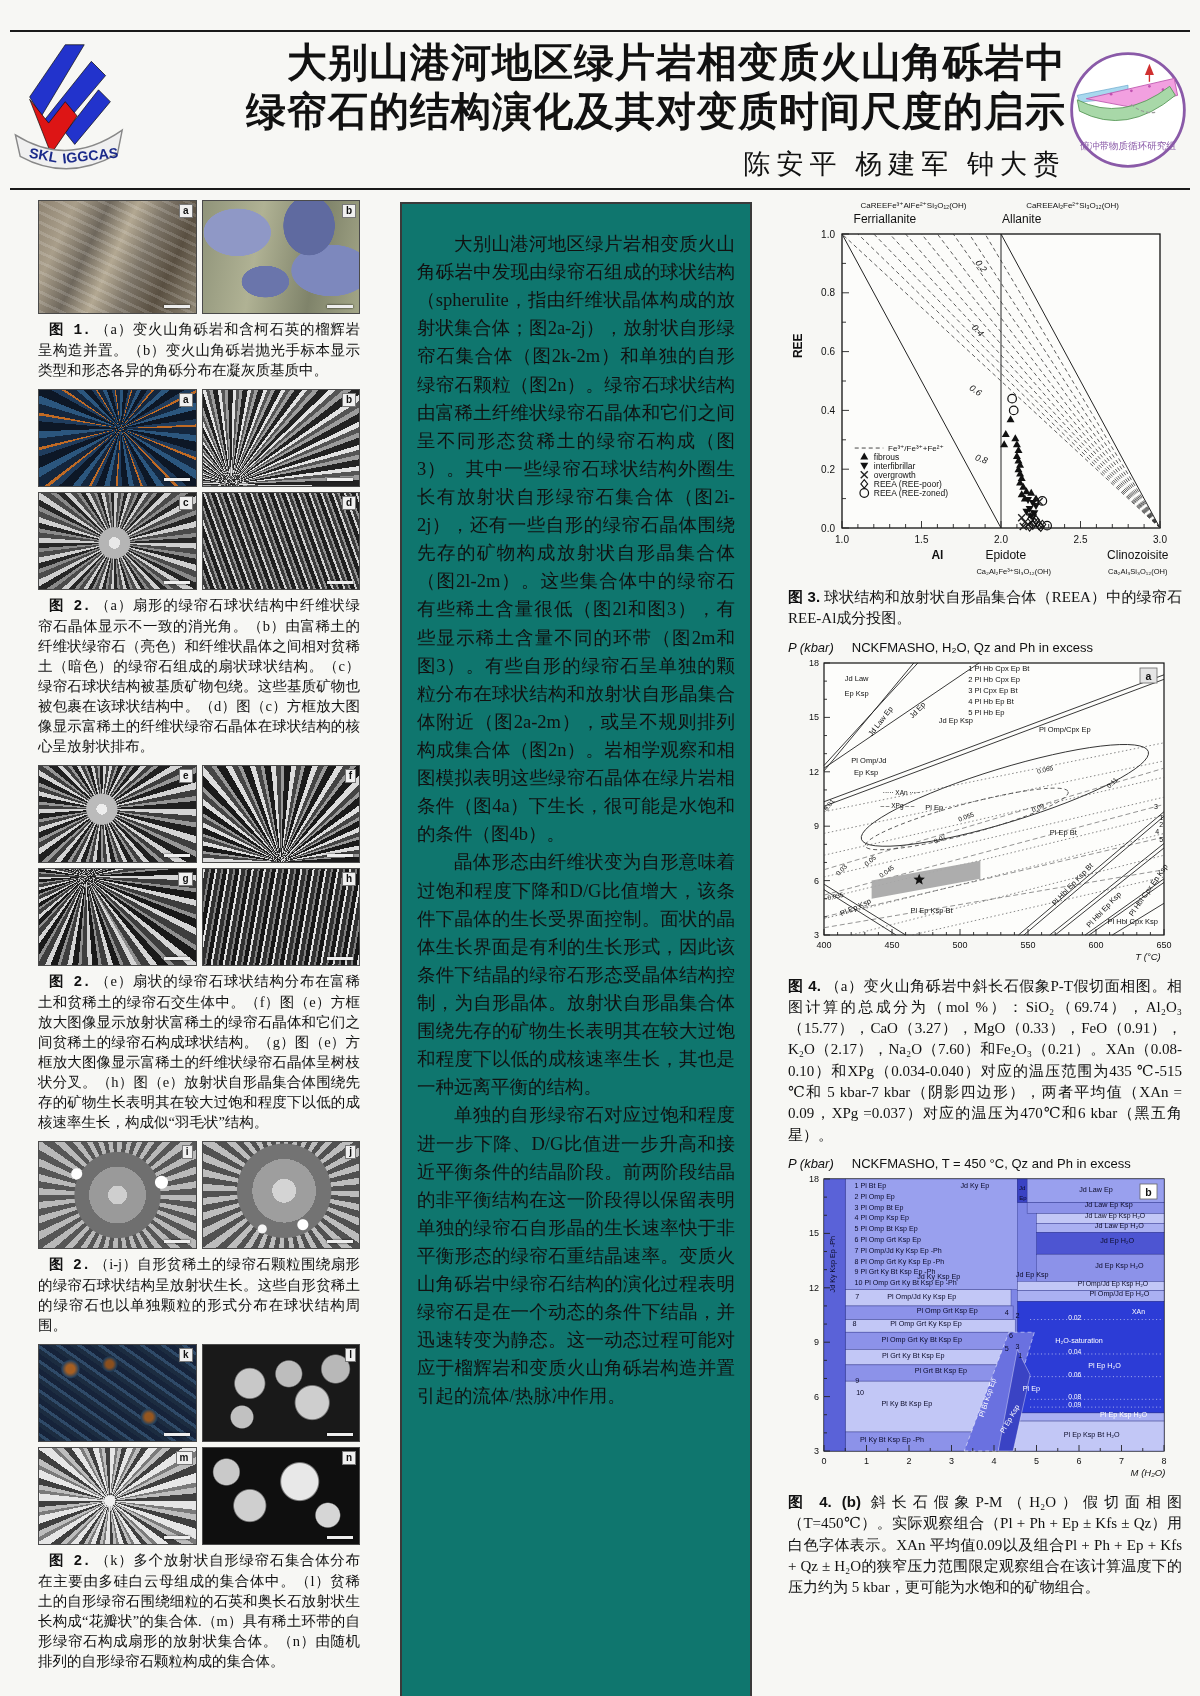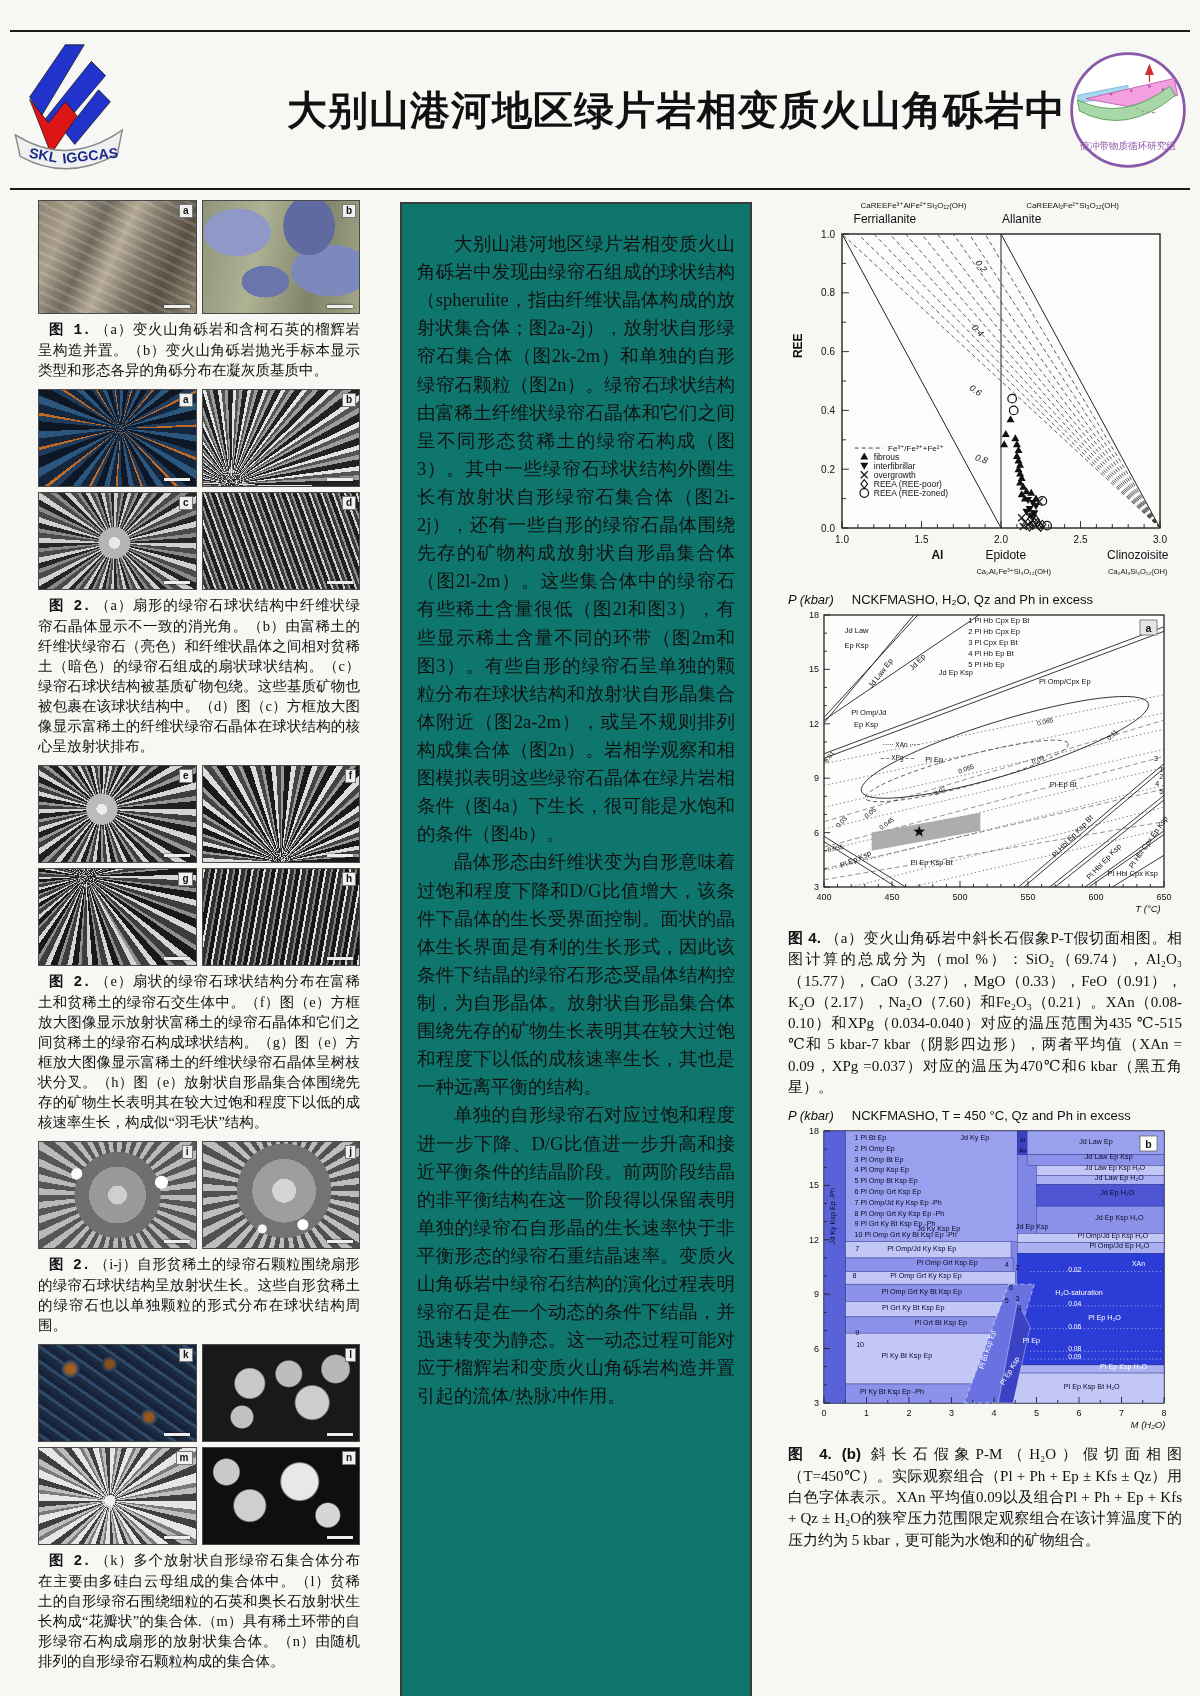--- a/index.html
+++ b/index.html
@@ -83,20 +83,22 @@
       <polygon points="44,4 60,4 24,64 14,48" fill="#2233cc" stroke="#111" stroke-width="0.6"></polygon>
       <polygon points="66,18 78,30 34,82 26,68" fill="#2233cc" stroke="#111" stroke-width="0.6"></polygon>
       <polygon points="72,42 82,52 52,88 44,78" fill="#2233cc" stroke="#111" stroke-width="0.6"></polygon>
       <polygon points="14,50 30,70 44,52 54,64 32,96" fill="#dd1515" stroke="#111" stroke-width="0.6"></polygon>
       <path d="M2,80 Q46,108 92,76 L88,96 Q46,120 6,98 Z" fill="#f0f0f0" stroke="#888" stroke-width="1.2"></path>
       <text x="13" y="99" font-size="12" font-weight="bold" fill="#1b2a8a" transform="rotate(10 13 99)">SKL</text>
       <text x="42" y="104" font-size="12" font-weight="bold" fill="#1b2a8a" transform="rotate(-6 42 104)">IGGCAS</text>
     </svg>
     <div class="titles">
       <div class="t1">大别山港河地区绿片岩相变质火山角砾岩中</div>
+      <div class="t1">绿帘石的结构演化及其对变质时间尺度的启示</div>
+      <div class="auth">陈安平  杨建军  钟大赉</div>
     </div>
     <svg class="logo" width="124" height="124" viewBox="0 0 110 110">
       <circle cx="55" cy="55" r="50" fill="#ffffff" stroke="#8a5aa8" stroke-width="2.5"></circle>
       <polygon points="10,42 55,33 55,44 12,48" fill="#a8d8ee" stroke="#6aa8cc" stroke-width="0.6"></polygon>
       <polygon points="18,45 96,27 99,42 55,52" fill="#f2a0e0" stroke="#c05ab0" stroke-width="0.8"></polygon>
       <circle cx="40" cy="41" r="1.2" fill="#c050b0"></circle>
         <circle cx="58" cy="38" r="1.2" fill="#c050b0"></circle>
       <circle cx="74" cy="34" r="1.2" fill="#c050b0"></circle>
         <circle cx="86" cy="37" r="1.2" fill="#c050b0"></circle>
       <path d="M10,46 Q50,66 92,34 L97,42 Q54,78 12,56 Z" fill="#a8d8a8" stroke="#5a9a5a" stroke-width="0.8"></path>
@@ -336,20 +338,21 @@
         <path d="M246.80000000000004,324.86L250.20000000000005,329.06L246.80000000000004,333.26L243.40000000000003,329.06Z" fill="none" stroke="#111" stroke-width="1.1"></path>
         <path d="M253.16000000000003,325.44800000000004L256.56,329.648L253.16000000000003,333.848L249.76000000000002,329.648Z" fill="none" stroke="#111" stroke-width="1.1"></path>
         <path d="M243.62000000000003,326.624L247.02000000000004,330.824L243.62000000000003,335.024L240.22000000000003,330.824Z" fill="none" stroke="#111" stroke-width="1.1"></path>
         <path d="M254.75,326.918L258.15,331.118L254.75,335.318L251.35,331.118Z" fill="none" stroke="#111" stroke-width="1.1"></path>
         <path d="M256.34,324.272L259.73999999999995,328.472L256.34,332.67199999999997L252.93999999999997,328.472Z" fill="none" stroke="#111" stroke-width="1.1"></path>
         <circle cx="226.12999999999997" cy="202.64" r="4.3" fill="none" stroke="#111" stroke-width="1.2"></circle>
         <circle cx="227.72" cy="214.39999999999998" r="4.3" fill="none" stroke="#111" stroke-width="1.2"></circle>
         <circle cx="256.34" cy="304.952" r="4.3" fill="none" stroke="#111" stroke-width="1.2"></circle>
         <circle cx="261.11" cy="329.648" r="4.3" fill="none" stroke="#111" stroke-width="1.2"></circle>
       </svg>
+    <div class="capr"><b>图 3.</b> <span>球状结构和放射状自形晶集合体（REEA）中的绿帘石REE-Al成分投图。</span></div>
 
     <div class="chart-hdr"><span class="ph">P (kbar)</span><span>NCKFMASHO, H₂O, Qz and Ph in excess</span></div>
     <svg id="fig4a-svg" width="392" height="312" viewBox="0 0 392 312">
         <rect x="38" y="8" width="340" height="272" fill="#fdfdfb" stroke="#111" stroke-width="1.2"></rect>
         <line x1="38" y1="156.69333333333333" x2="378" y2="87.78666666666666" stroke="#555" stroke-width="0.7" stroke-dasharray="1.5 2.5"></line>
         <line x1="38" y1="178.45333333333335" x2="378" y2="105.91999999999999" stroke="#555" stroke-width="0.7" stroke-dasharray="1.5 2.5"></line>
         <line x1="38" y1="200.21333333333334" x2="378" y2="122.24000000000001" stroke="#555" stroke-width="0.7" stroke-dasharray="1.5 2.5"></line>
         <line x1="38" y1="221.97333333333333" x2="378" y2="142.1866666666667" stroke="#555" stroke-width="0.7" stroke-dasharray="1.5 2.5"></line>
         <line x1="38" y1="243.73333333333335" x2="378" y2="160.32" stroke="#555" stroke-width="0.7" stroke-dasharray="1.5 2.5"></line>
         <line x1="38" y1="263.68" x2="378" y2="178.45333333333335" stroke="#555" stroke-width="0.7" stroke-dasharray="1.5 2.5"></line>

